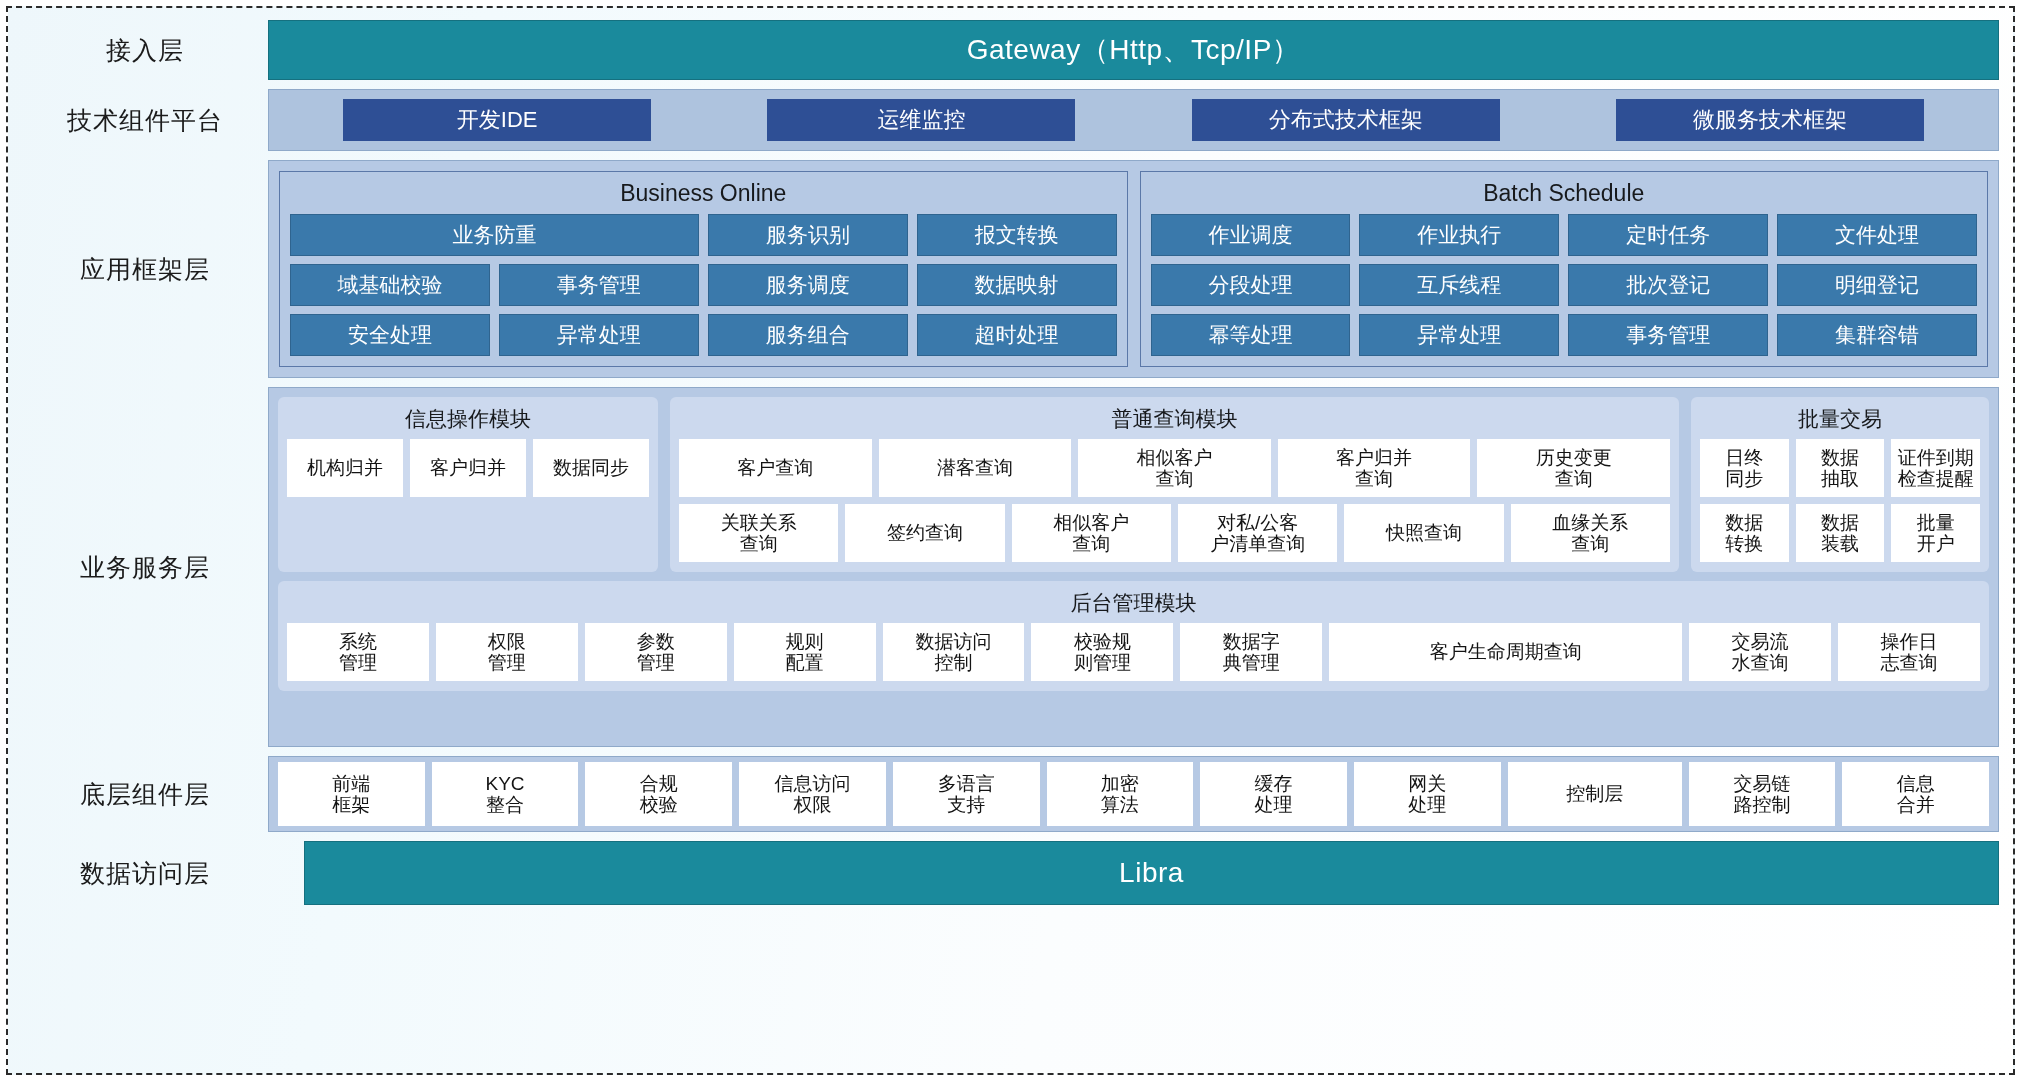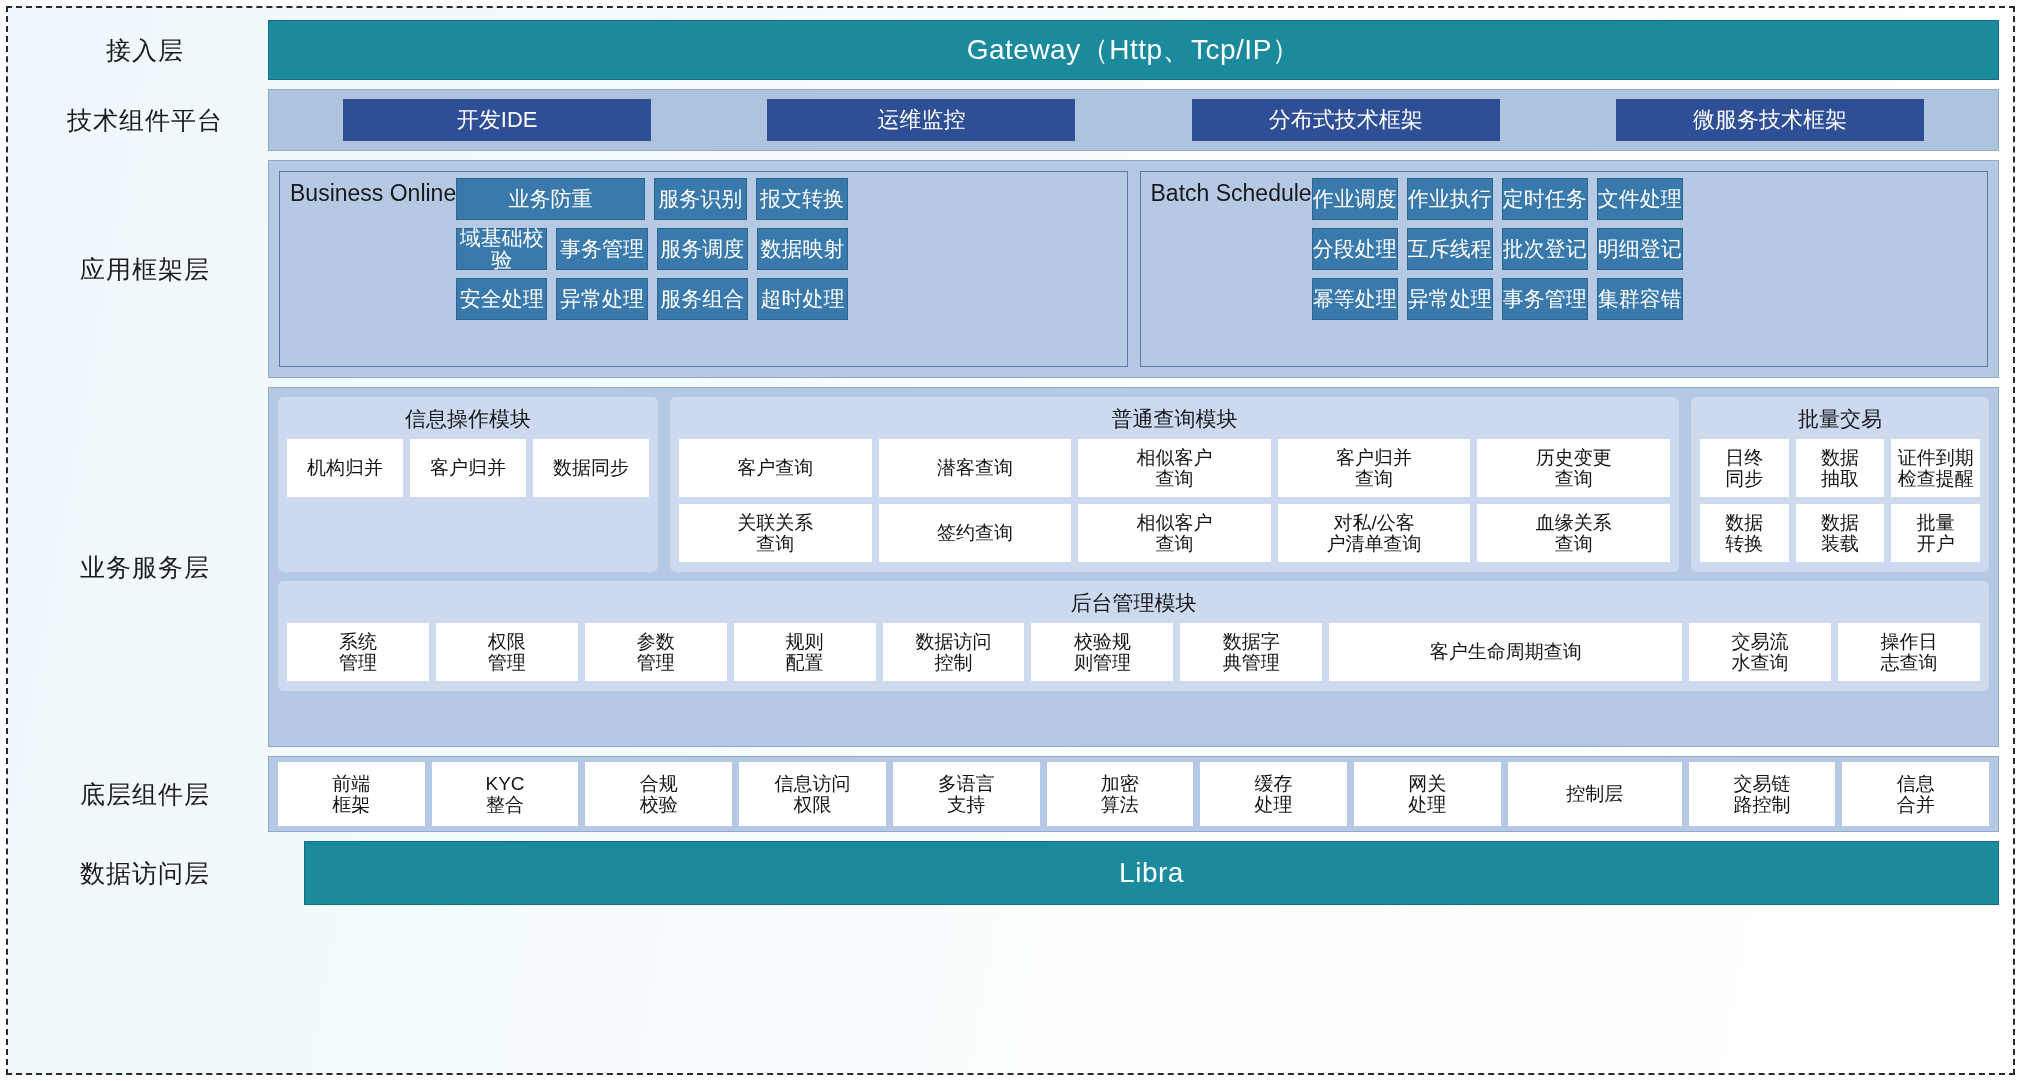--- a/index.html
+++ b/index.html
@@ -72,21 +72,21 @@
     border: 1px solid #8fa9c9;
     padding: 10px;
     display: flex;
     gap: 12px;
   }
   .appgroup {
     flex: 1 1 50%;
     background: #b6c9e4;
     border: 1px solid #5b78a8;
     padding: 6px 10px 10px 10px;
-    display: flex; flex-direction: row;
+    display: flex; flex-direction: column;
   }
   .grouptitle {
     text-align: center;
     font-size: 23px;
     color: #17191c;
     padding: 2px 0 7px 0;
   }
   .appgrid { display: flex; flex-direction: column; gap: 8px; }
   .appline { display: flex; gap: 9px; }
   .bluecell {
@@ -258,20 +258,21 @@
                 <div class="wcell">潜客查询</div>
                 <div class="wcell">相似客户<br>查询</div>
                 <div class="wcell">客户归并<br>查询</div>
                 <div class="wcell">历史变更<br>查询</div>
               </div>
               <div class="cellline">
                 <div class="wcell">关联关系<br>查询</div>
                 <div class="wcell">签约查询</div>
                 <div class="wcell">相似客户<br>查询</div>
                 <div class="wcell">对私/公客<br>户清单查询</div>
+                <div class="wcell">快照查询</div>
                 <div class="wcell">血缘关系<br>查询</div>
               </div>
             </div>
           </div>
 
           <div class="panel p-batch">
             <div class="paneltitle">批量交易</div>
             <div class="cellgrid">
               <div class="cellline">
                 <div class="wcell">日终<br>同步</div>

